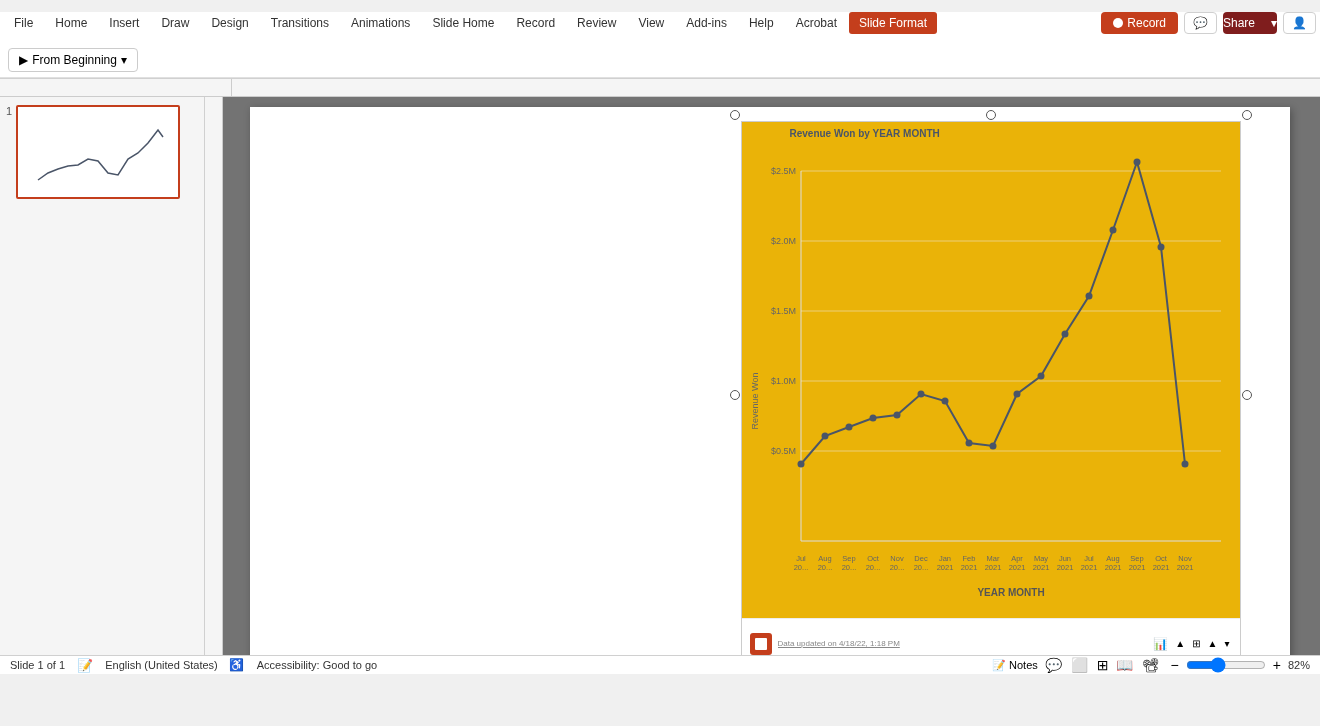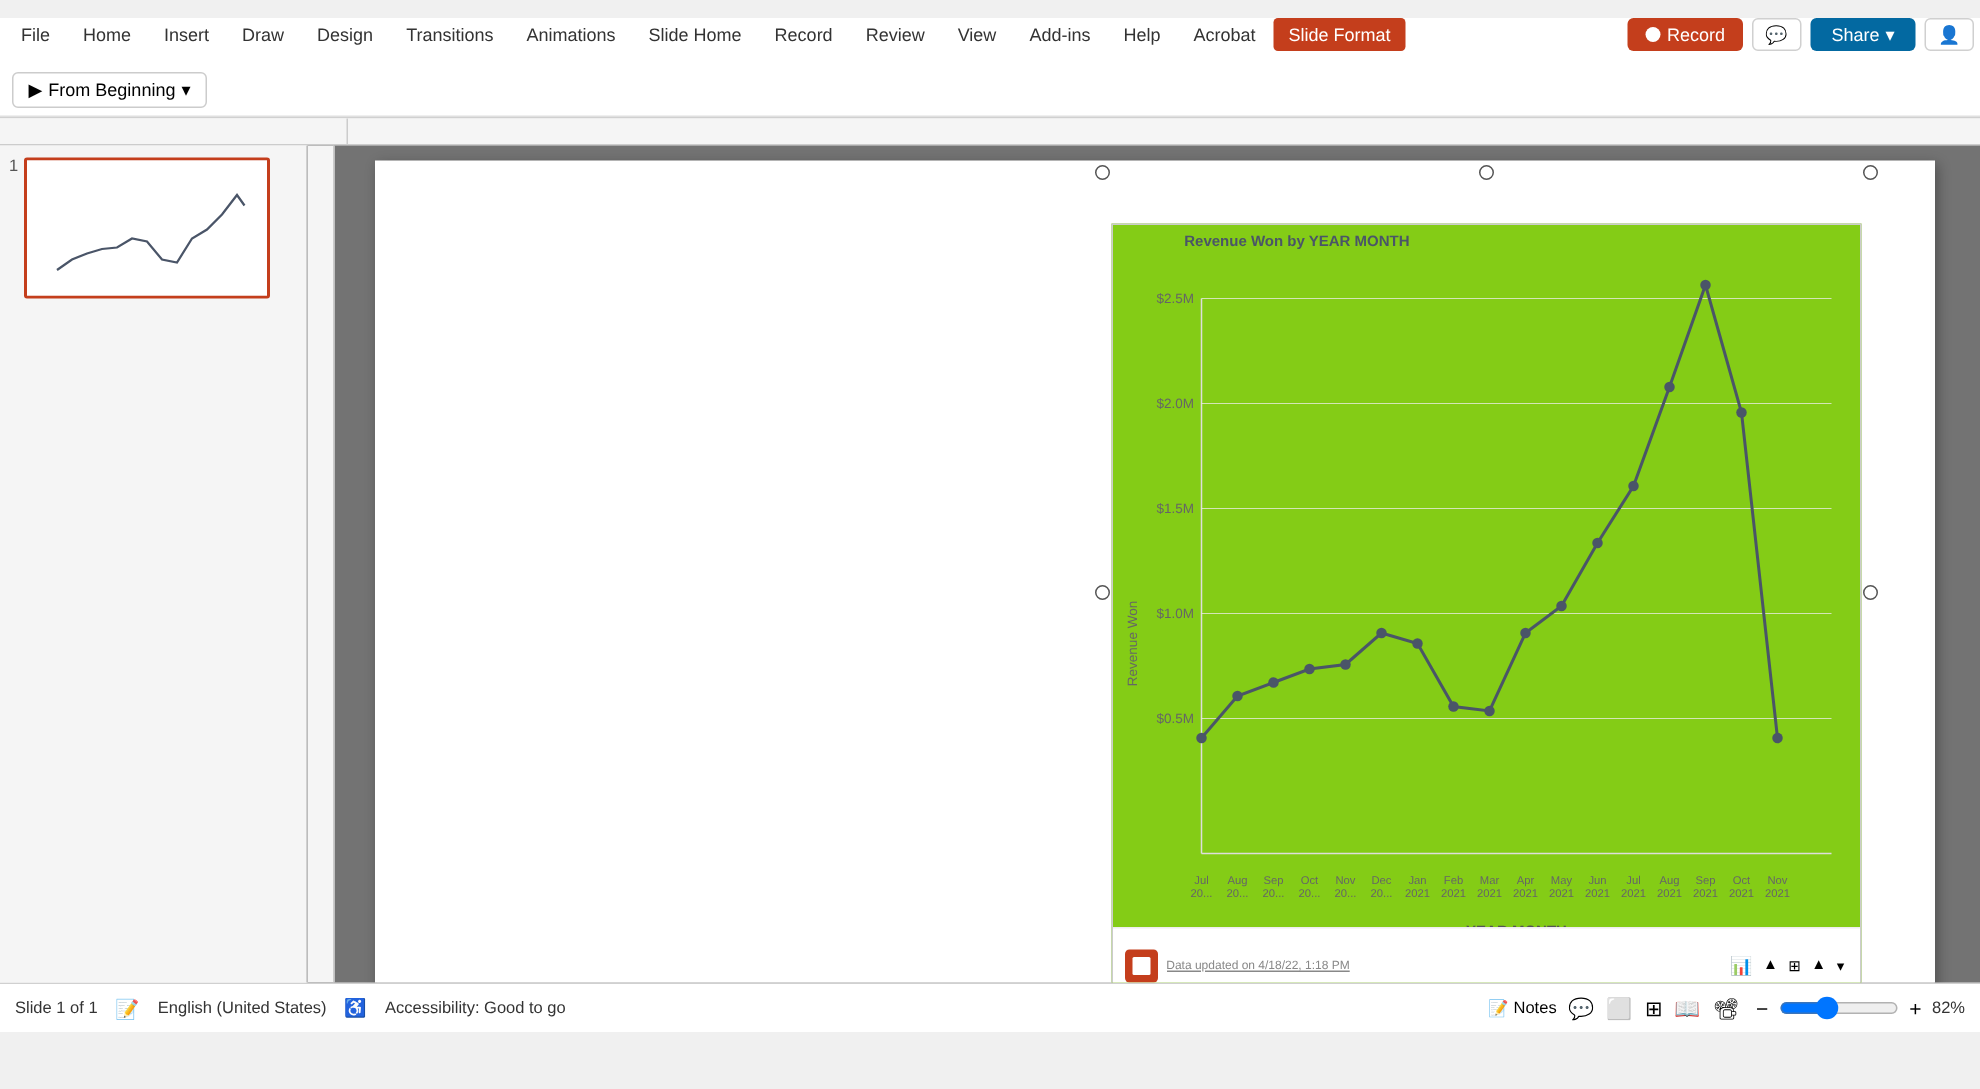--- a/index.html
+++ b/index.html
@@ -5,39 +5,39 @@
     * { margin: 0; padding: 0; box-sizing: border-box; }
     body { font-family: 'Segoe UI', Arial, sans-serif; font-size: 12px; background: #f0f0f0; width: 1320px; height: 726px; overflow: hidden; }
 
     
     .ribbon { background: #fff; border-bottom: 1px solid #d0d0d0; user-select: none; }
     .menu-bar { display: flex; align-items: flex-start; height: 30px; background: #fff; padding: 0 4px; gap: 2px; margin-top: 12px; }
     .menu-item { padding: 4px 10px; font-size: 12px; color: #333; cursor: pointer; border-radius: 3px; }
     .menu-item.shape-format { background: #c43e1c; color: #fff; }
     .menu-bar-right { margin-left: auto; display: flex; align-items: center; gap: 6px; }
     .record-btn { background: #c43e1c; color: #fff; border: none; border-radius: 4px; padding: 4px 12px; font-size: 12px; cursor: pointer; display: flex; align-items: center; gap: 4px; }
-    .share-btn { background: #0369a1; color: #fff; border: none; border-radius: 4px; padding: 4px 14px; font-size: 12px; cursor: pointer; display: flex; align-items: center; gap: 4px; }
+    .share-btn { background: #7f1d1d; color: #fff; border: none; border-radius: 4px; padding: 4px 0; font-size: 12px; cursor: pointer; display: flex; align-items: center; gap: 16px; }
     .icon-btn { background: none; border: 1px solid #d0d0d0; border-radius: 4px; padding: 3px 8px; cursor: pointer; font-size: 12px; }
 
     .toolbar { display: flex; align-items: center; height: 36px; background: #fff; padding: 0 8px; border-bottom: 1px solid #e0e0e0; gap: 8px; }
     .from-beginning-btn { display: flex; align-items: center; gap: 4px; border: 1px solid #ccc; border-radius: 4px; padding: 4px 10px; cursor: pointer; font-size: 12px; background: #fff; }
 
     
     .main-area { display: flex; height: calc(726px - 84px - 36px - 18px - 30px); }
     .sidebar { width: 205px; background: #f5f5f5; border-right: 1px solid #d0d0d0; padding: 8px 6px; overflow-y: auto; }
     .slide-thumb-wrapper { border: 2px solid #c43e1c; background: #fff; border-radius: 2px; }
     .slide-num { font-size: 11px; color: #555; margin-bottom: 3px; }
     .slide-thumb { width: 160px; height: 90px; background: #fff; display: flex; align-items: center; justify-content: center; }
     .thumb-chart { width: 140px; height: 75px; }
 
     .canvas-area { flex: 1; background: #737373; overflow: hidden; position: relative; }
     .slide-canvas { background: #fff; width: 1040px; height: 582px; position: relative; box-shadow: 2px 2px 8px rgba(0,0,0,0.3); }
 
     
-    .status-bar { display: flex; align-items: center; height: 33px; background: #fff; border-top: 1px solid #d0d0d0; padding: 0 10px; font-size: 11px; color: #333; gap: 12px; }
+    .status-bar { display: flex; align-items: center; height: 19px; background: #fff; border-top: 1px solid #d0d0d0; padding: 0 10px; font-size: 11px; color: #333; gap: 12px; }
     .status-bar-right { margin-left: auto; display: flex; align-items: center; gap: 8px; }
     .zoom-control { display: flex; align-items: center; gap: 4px; }
     .zoom-btn { border: none; background: none; cursor: pointer; font-size: 14px; padding: 0 3px; }
   </style>
 </head>
 <body>
 
 <div class="ribbon">
   <div class="menu-bar">
     <span class="menu-item">File</span>
@@ -112,21 +112,21 @@
       <div class="slide-canvas">
 
         <div style="position:absolute;left:485px;top:8px;width:512px;height:560px;">
 
           <div style="position:absolute;top:-5px;left:-5px;width:10px;height:10px;background:#fff;border:1.5px solid #555;border-radius:50%;cursor:nw-resize;"></div>
           <div style="position:absolute;top:-5px;left:50%;transform:translateX(-50%);width:10px;height:10px;background:#fff;border:1.5px solid #555;border-radius:50%;cursor:n-resize;"></div>
           <div style="position:absolute;top:-5px;right:-5px;width:10px;height:10px;background:#fff;border:1.5px solid #555;border-radius:50%;cursor:ne-resize;"></div>
           <div style="position:absolute;top:50%;transform:translateY(-50%);left:-5px;width:10px;height:10px;background:#fff;border:1.5px solid #555;border-radius:50%;cursor:w-resize;"></div>
           <div style="position:absolute;top:50%;transform:translateY(-50%);right:-5px;width:10px;height:10px;background:#fff;border:1.5px solid #555;border-radius:50%;cursor:e-resize;"></div>
 
-          <div style="position:absolute;top:6px;left:6px;right:6px;bottom:6px;background:#84cc16;border:1px solid #ccc;margin-top:28px;">
+          <div style="position:absolute;top:6px;left:6px;right:6px;bottom:6px;background:#eab308;border:1px solid #ccc;">
 
             <div style="font-size:10px;font-weight:600;color:#4a5568;padding:6px 48px 2px 48px;">Revenue Won by YEAR MONTH</div>
 
             <svg id="main-chart" style="width:100%;height:480px;display:block;" viewBox="0 0 490 480">
 
               <text x="12" y="260" font-size="9" fill="#666" transform="rotate(-90,12,260)" text-anchor="middle">Revenue Won</text>
 
               <line x1="55" y1="30" x2="55" y2="400" stroke="#ddd" stroke-width="1"></line>
               <line x1="55" y1="30" x2="475" y2="30" stroke="#eee" stroke-width="0.5"></line>
               <line x1="55" y1="100" x2="475" y2="100" stroke="#eee" stroke-width="0.5"></line>

